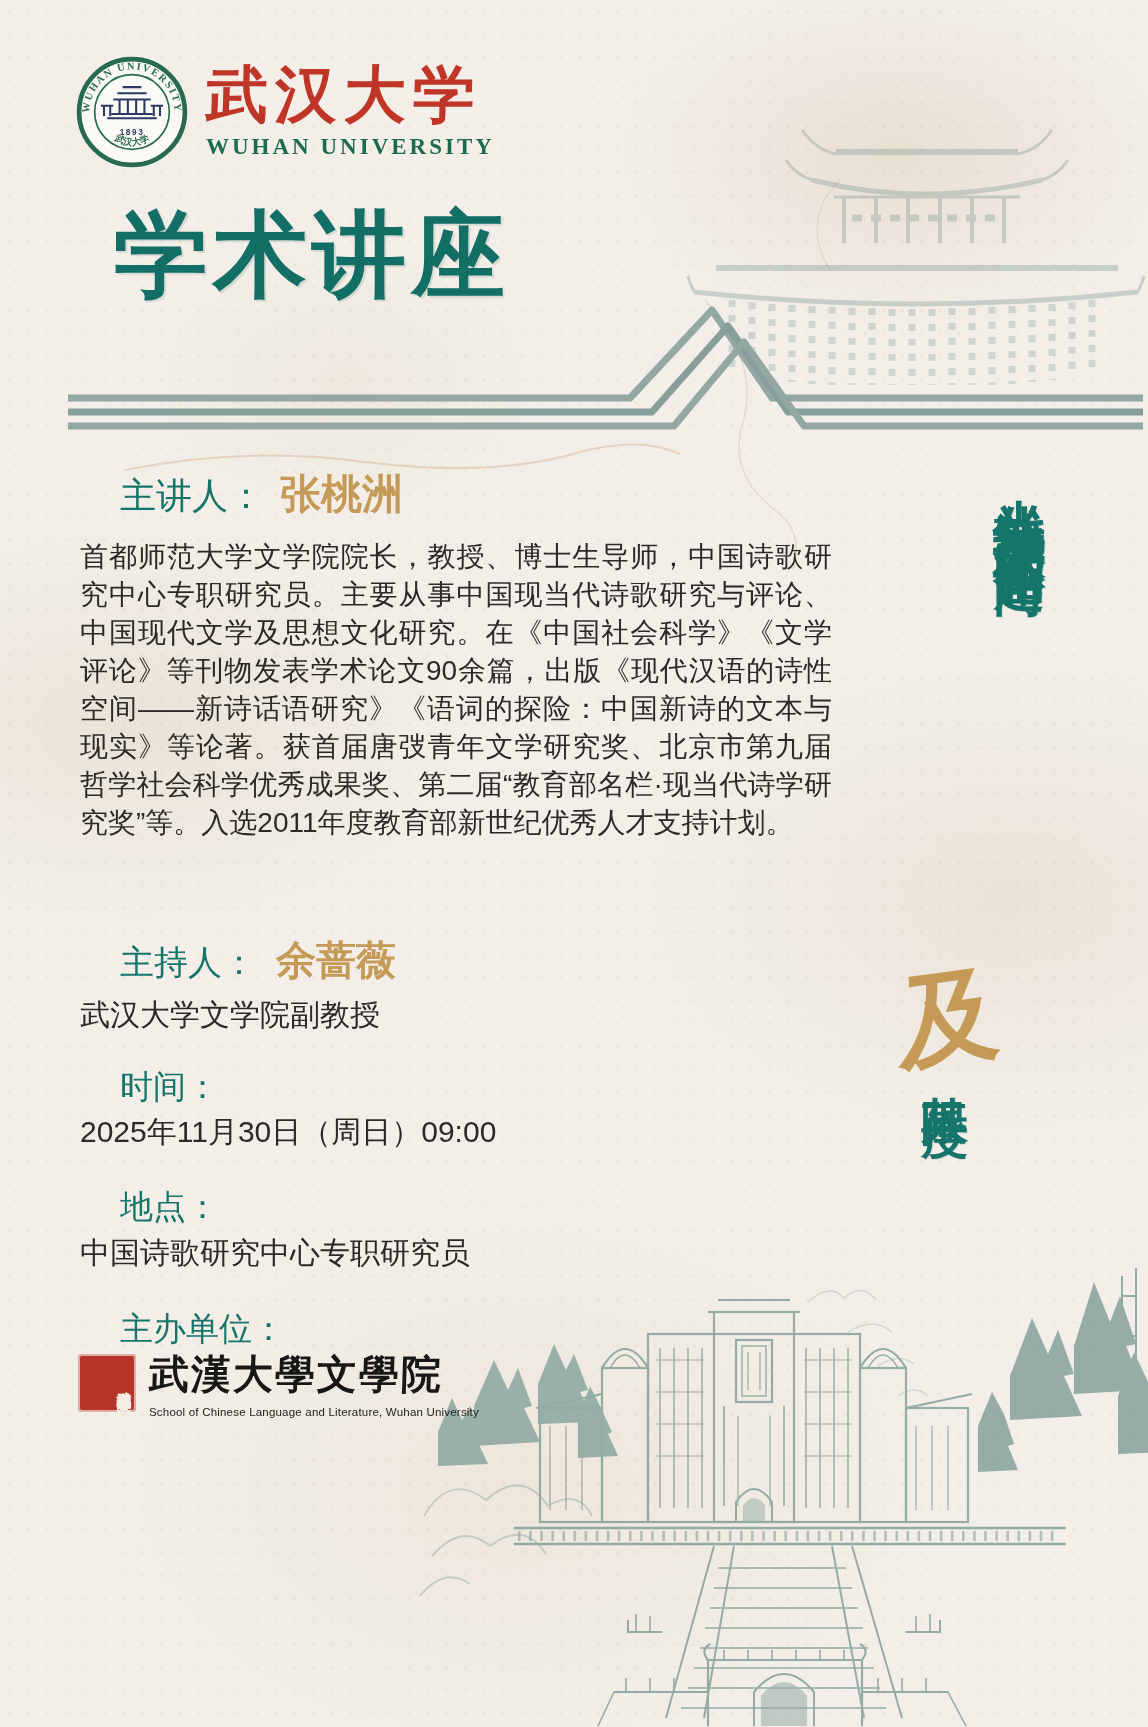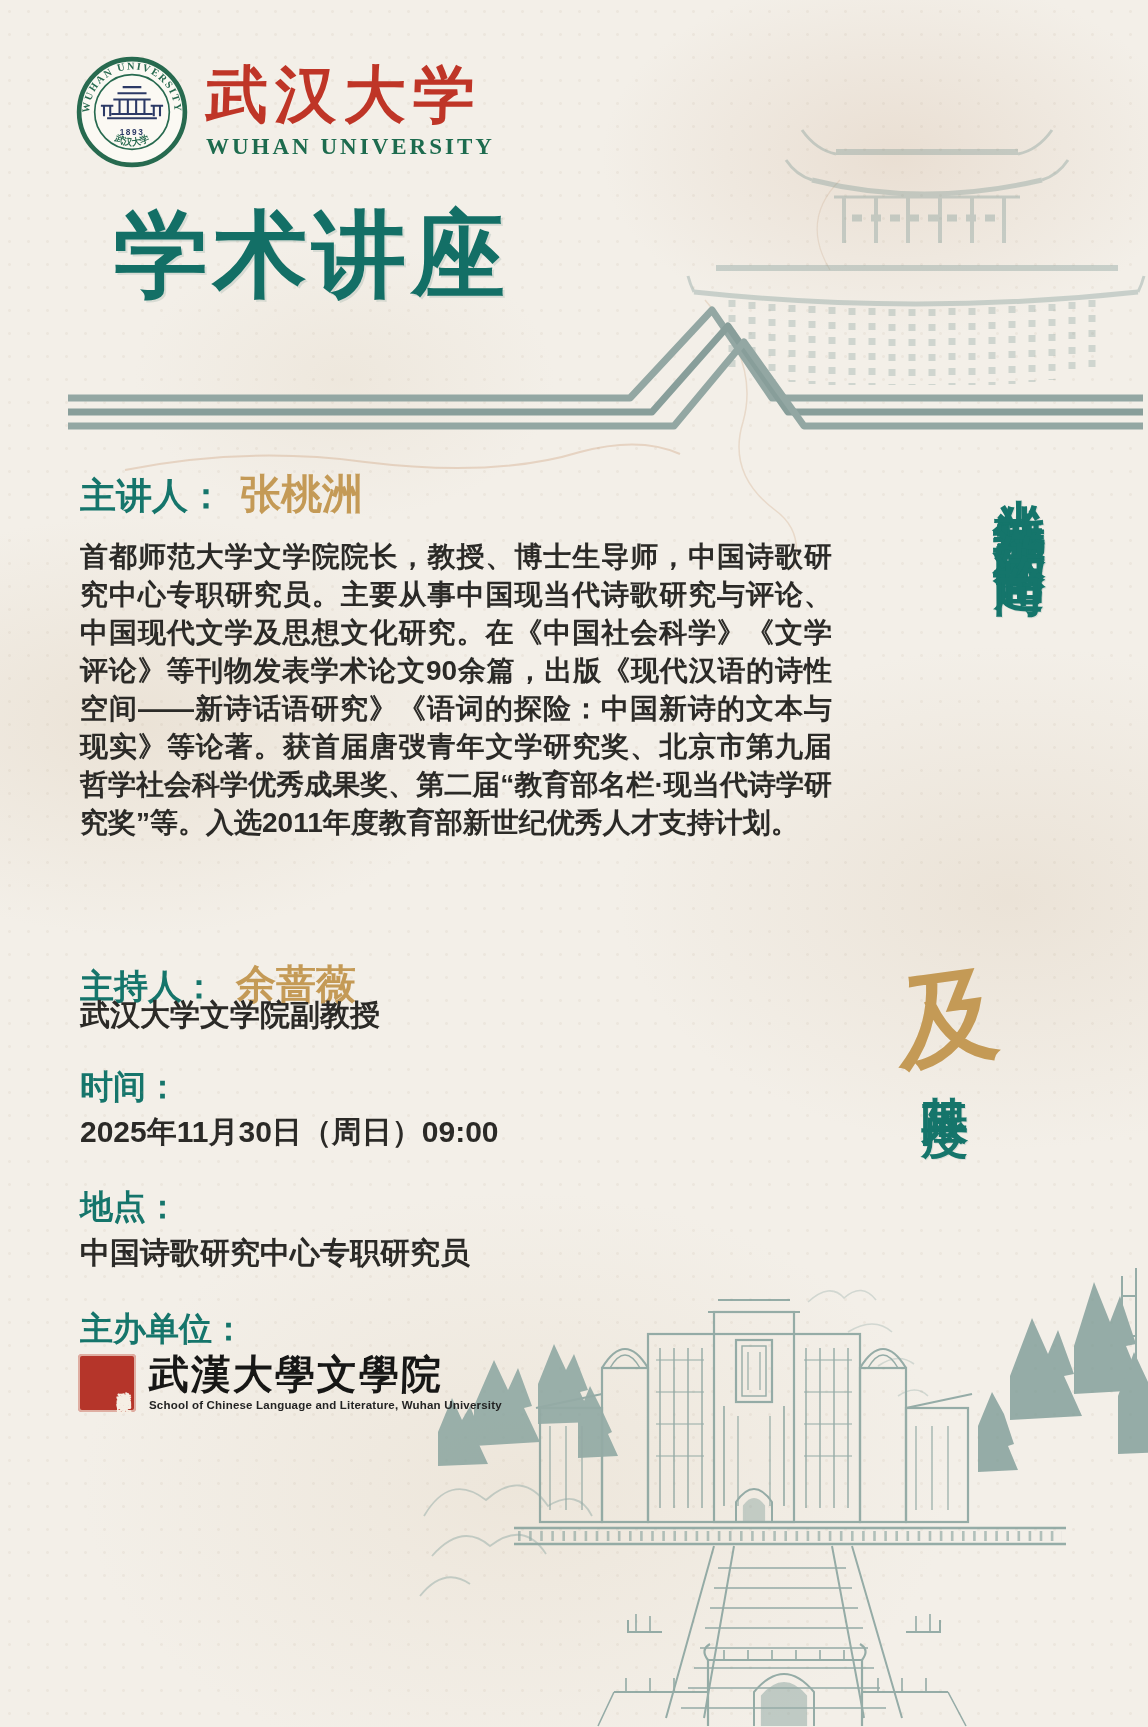--- a/index.html
+++ b/index.html
@@ -32,41 +32,41 @@
   }
   
   .series-title{
     left:74px;top:208px;font-size:94px;font-weight:900;color:#136f66;
     letter-spacing:5px;line-height:1;z-index:5;
     text-shadow:2px 2px 0 rgba(20,70,66,.12);
     margin-left:40px;
   }
   
   .row{display:flex;align-items:baseline;gap:16px;z-index:6;}
-  .lbl{color:#15756b;font-weight:700;font-size:34px;line-height:1.15;}
+  .lbl{color:#15756b;font-weight:400;font-size:34px;line-height:1.15;margin-left:40px;}
   .name{color:#c49a56;font-weight:900;font-size:41px;line-height:1;}
-  .body-txt{color:#2b2a27;font-weight:700;}
+  .body-txt{color:#2b2a27;font-weight:400;}
   .bio{
     left:80px;top:538px;width:752px;font-size:28px;line-height:38px;
     text-align:justify;text-justify:inter-ideograph;z-index:6;
   }
   .sub-line{font-size:30px;line-height:1.2;z-index:6;}
   
   .org-row{left:78px;top:1354px;display:flex;align-items:flex-start;gap:13px;z-index:6;}
   .stamp{
     width:58px;height:58px;background:#b5352a;border-radius:4px;box-sizing:border-box;
     padding:4px 3px;color:#f6efe4;font-family:"DejaVu Serif","Liberation Serif",serif;
     font-weight:700;font-size:15px;line-height:1.2;letter-spacing:1px;
     writing-mode:vertical-rl;text-align:center;box-shadow:inset 0 0 0 2px rgba(246,239,228,.65);
   }
   .org-callig{
     font-family:"DejaVu Serif","Liberation Serif",serif;font-weight:700;
     font-size:40px;line-height:1;color:#171716;letter-spacing:2px;transform:skewX(-2deg);
   }
-  .org-en{font-size:11.5px;font-weight:700;color:#232323;margin-top:5px;letter-spacing:.2px;}
+  .org-en{font-size:11.5px;font-weight:400;color:#232323;margin-top:12px;letter-spacing:.2px;}
   
   .v-col{
     writing-mode:vertical-rl;text-orientation:upright;line-height:1;
     color:#15756b;font-weight:900;z-index:6;
     text-shadow:1px 1px 0 rgba(20,70,66,.10);
   }
   .v1{left:994px;top:458px;font-size:52px;letter-spacing:6px;}
   .v2{left:922px;top:1058px;font-size:47px;letter-spacing:7px;}
   .conj{
     left:898px;top:966px;font-size:102px;line-height:1;color:#c49a56;
@@ -152,21 +152,21 @@
       <path d="M10,126 H616 L686,42 L746,126 H1085" stroke="#93a7a3"></path>
     </g>
   </svg>
 
   <div class="abs row" style="left:80px;top:474px;">
     <span class="lbl" style="font-size:36px;">主讲人：</span>
     <span class="name">张桃洲</span>
   </div>
   <div class="abs bio body-txt">首都师范大学文学院院长，教授、博士生导师，中国诗歌研究中心专职研究员。主要从事中国现当代诗歌研究与评论、中国现代文学及思想文化研究。在《中国社会科学》《文学评论》等刊物发表学术论文90余篇，出版《现代汉语的诗性空间——新诗话语研究》《语词的探险：中国新诗的文本与现实》等论著。获首届唐弢青年文学研究奖、北京市第九届哲学社会科学优秀成果奖、第二届“教育部名栏·现当代诗学研究奖”等。入选2011年度教育部新世纪优秀人才支持计划。</div>
 
-  <div class="abs row" style="left:80px;top:924px;gap:20px;">
+  <div class="abs row" style="left:80px;top:900px;gap:20px;">
     <span class="lbl">主持人：</span>
     <span class="name" style="font-size:40px;margin-top:40px;">余蔷薇</span>
   </div>
   <div class="abs sub-line body-txt" style="left:80px;top:997px;">武汉大学文学院副教授</div>
 
   <div class="abs lbl" style="left:80px;top:1068px;font-size:33px;">时间：</div>
   <div class="abs sub-line body-txt" style="left:80px;top:1114px;">2025年11月30日（周日）09:00</div>
 
   <div class="abs lbl" style="left:80px;top:1188px;font-size:33px;">地点：</div>
   <div class="abs sub-line body-txt" style="left:80px;top:1235px;">中国诗歌研究中心专职研究员</div>

